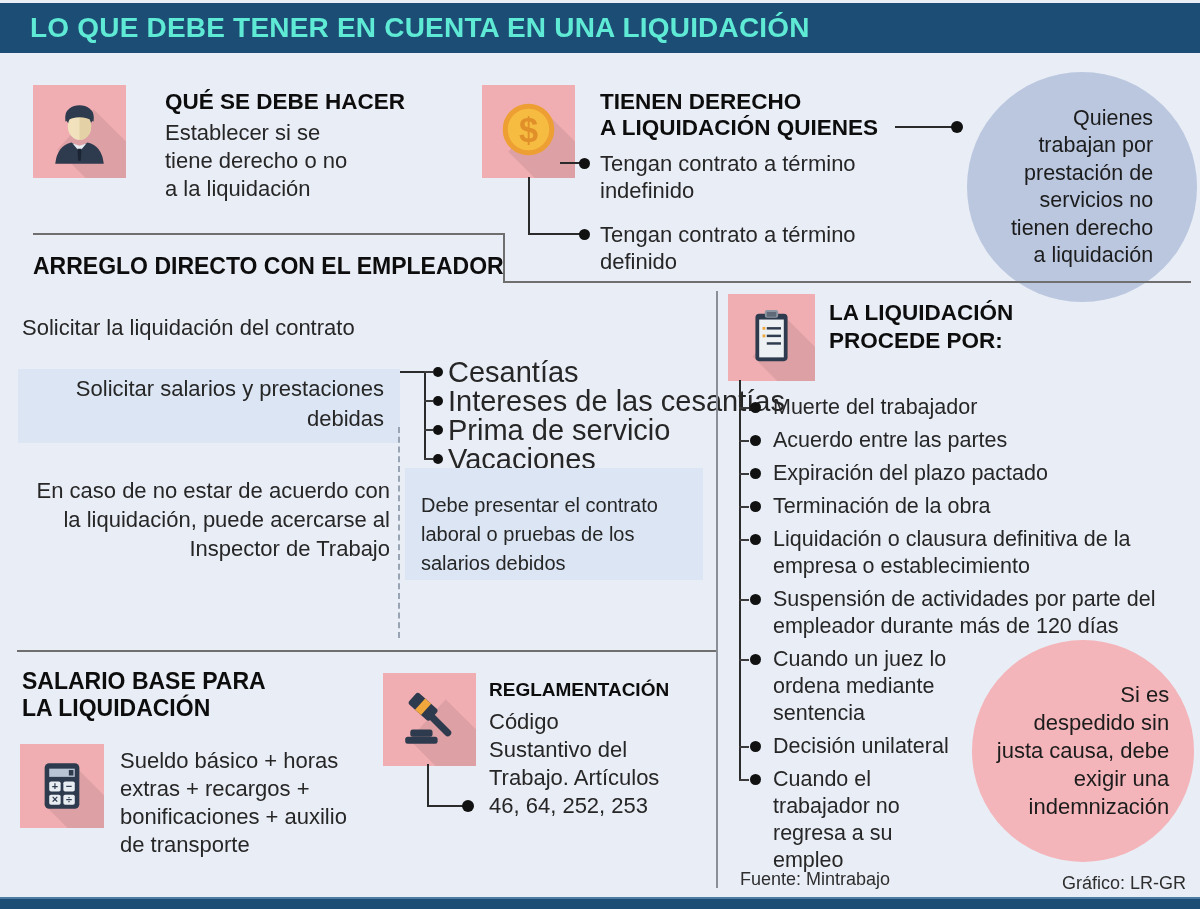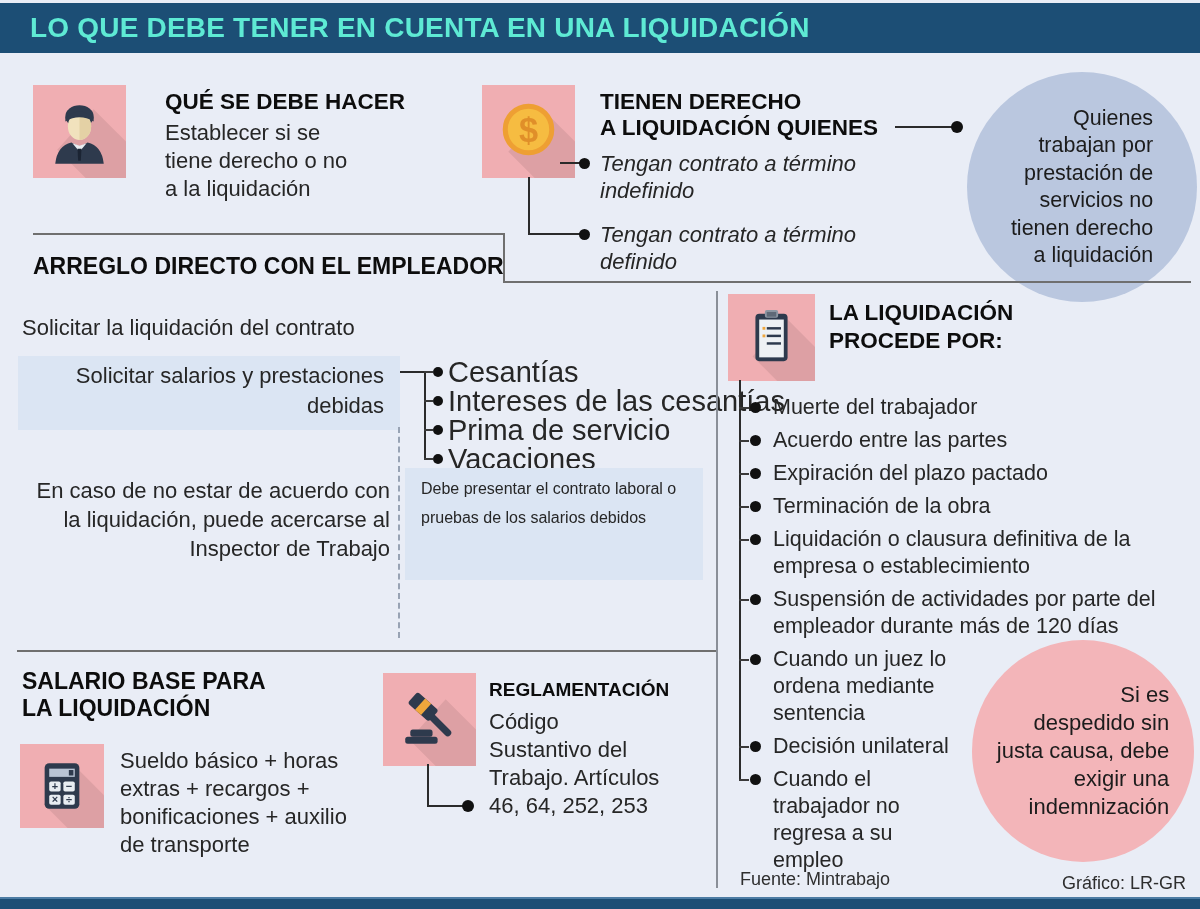--- a/index.html
+++ b/index.html
@@ -30,21 +30,21 @@
   #procede-list li::after{content:"";position:absolute;left:0;top:13px;width:10px;height:2px;background:#3a3a3a;}
   #procede-list li:nth-of-type(7){max-width:195px;}
   #procede-list li:nth-of-type(9){max-width:160px;}
   
   #prestaciones-list{font-size:29px;color:#262626;}
   #prestaciones-list li{position:relative;height:29px;line-height:29px;padding-left:16px;}
   #prestaciones-list li::before{content:"";position:absolute;left:1px;top:9px;width:10px;height:10px;border-radius:50%;background:#111;}
   #prestaciones-list li::after{content:"";position:absolute;left:-8px;top:13px;width:9px;height:2px;background:#3a3a3a;}
   
   #derecho-list{width:292px;font-size:22px;line-height:27px;color:#262626;}
-  #derecho-list li{position:relative;margin-bottom:17px;font-style:italic;}
+  #derecho-list li{position:relative;margin-bottom:17px;}
   #derecho-list li::before{content:"";position:absolute;left:-21px;top:8px;width:11px;height:11px;border-radius:50%;background:#111;}
   .dash-v{border-left:2px dashed #98a3b4;width:0;}
   .foot{font-size:18px;color:#2e2e2e;}
   .botbar{position:absolute;left:0;bottom:0;width:100%;height:10px;background:#1c4e75;border-top:2px solid #4d7ca4;}
 </style>
 </head>
 <body>
 
 <div id="stage">
 
@@ -99,41 +99,41 @@
 trabajan por
 prestación de
 servicios no
 tienen derecho
 a liquidación</div>
   </div>
 
   <div class="abs h2" style="left:33px;top:253px;font-size:23px">ARREGLO DIRECTO CON EL EMPLEADOR</div>
   <div class="abs body-txt" style="left:22px;top:314px;width:420px">Solicitar la liquidación del contrato</div>
 
-  <div class="abs hbox" style="left:18px;top:356px;width:382px;height:74px">
+  <div class="abs hbox" style="left:18px;top:369px;width:382px;height:74px">
     <div style="position:absolute;right:16px;top:5px;width:350px;text-align:right;font-size:22px;line-height:30px;color:#262626">Solicitar salarios y prestaciones debidas</div>
   </div>
 
   <div class="abs conn" style="left:400px;top:371px;width:26px;height:2px"></div>
   <div class="abs conn" style="left:424px;top:371px;width:2px;height:89px"></div>
 
   <ul id="prestaciones-list" class="abs plain" style="left:432px;top:358px">
 
   <li><span>Cesantías</span></li>
       <li><span>Intereses de las cesantías</span></li>
       <li><span>Prima de servicio</span></li>
       <li><span>Vacaciones</span></li>
     </ul>
 
   <div class="abs dash-v" style="left:398px;top:427px;height:211px"></div>
 
   <div class="abs body-txt" style="left:25px;top:476px;width:365px;text-align:right;line-height:29px">En caso de no estar de acuerdo con la liquidación, puede acercarse al Inspector de Trabajo</div>
 
   <div class="abs hbox" style="left:405px;top:468px;width:298px;height:112px">
-    <div style="position:absolute;left:16px;top:6px;width:268px;font-size:16px;line-height:29px;color:#262626">Debe presentar el contrato laboral o pruebas de los salarios debidos</div>
+    <div style="position:absolute;left:16px;top:23px;width:268px;font-size:20px;line-height:29px;color:#262626">Debe presentar el contrato laboral o pruebas de los salarios debidos</div>
   </div>
 
 
   <div class="abs sep" style="left:17px;top:650px;width:701px;height:2px"></div>
 
   <div class="abs h2 pre" style="left:22px;top:668px;font-size:23px;line-height:27px">SALARIO BASE PARA
 LA LIQUIDACIÓN</div>
   <svg class="abs icon-sq" style="left:20px;top:744px" width="84" height="84" viewBox="0 0 92 92">
     <rect width="92" height="92" fill="#f0aeb2"></rect>
     <polygon points="62,26 92,56 92,92 52,92 26,66" fill="#000" opacity="0.08"></polygon>

